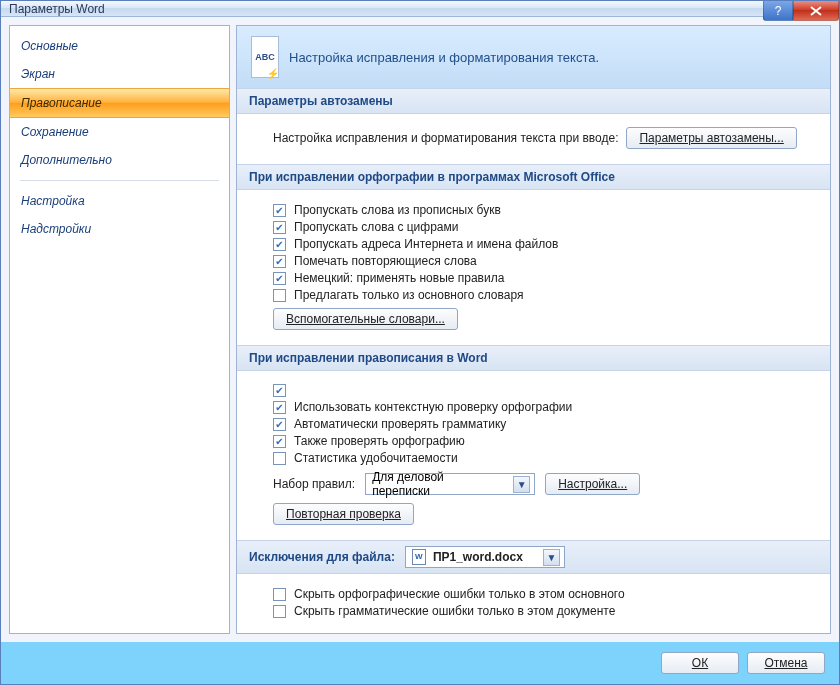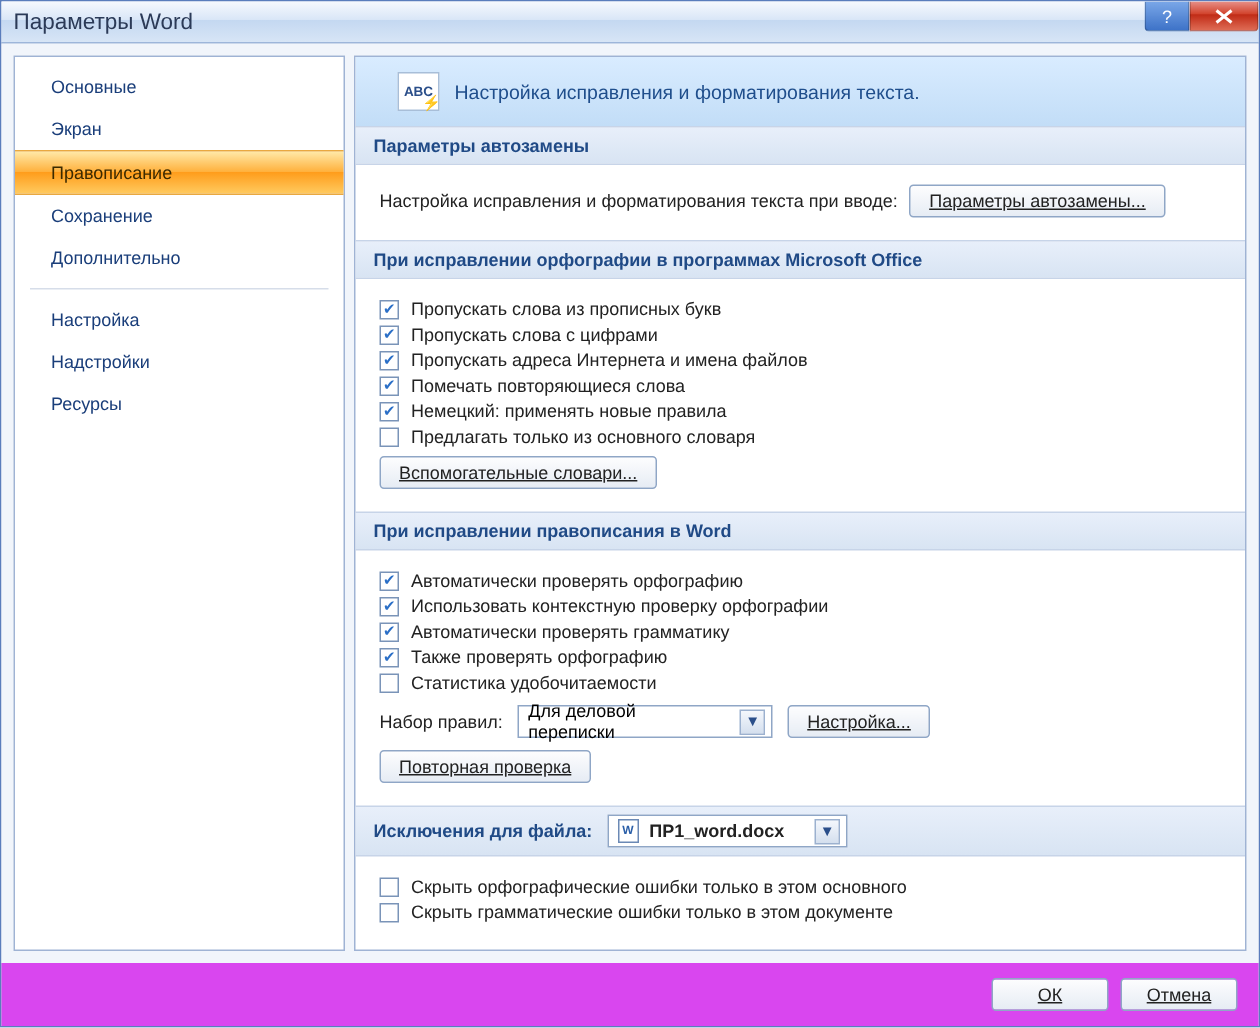--- a/index.html
+++ b/index.html
@@ -24,21 +24,21 @@
   height: 28px;
   background: linear-gradient(#f6f9fe, #d9e6f7 45%, #c4d8f1 46%, #d7e5f6);
   border-bottom: 1px solid #9db6da;
   display: flex;
   align-items: center;
   padding: 0 0 0 8px;
   position: relative;
 }
 .title-text {
   color: #2b3a57;
-  font-size: 15px;
+  font-size: 12px;
 }
 .title-buttons {
   position: absolute;
   right: 0;
   top: 0;
   display: flex;
   gap: 0;
 }
 .tbtn {
   width: 30px;
@@ -67,23 +67,24 @@
   gap: 6px;
   background: #f1f5fb;
 }
 .sidebar {
   width: 221px;
   background: #fff;
   border: 1px solid #9fb3d4;
   padding: 6px 0;
 }
 .side-item {
-  padding: 7px 24px;
+  padding: 7px 11px;
   color: #1a3e7a;
   cursor: pointer;
+  font-style: italic;
 }
 .side-item.selected {
   background: linear-gradient(#ffe9a8, #ffb13d 48%, #ff9c1a 49%, #ffca5f);
   color: #3b2a00;
   border-top: 1px solid #e9a840;
   border-bottom: 1px solid #e9a840;
 }
 .side-sep {
   margin: 6px 10px;
   border: none;
@@ -101,52 +102,52 @@
   background: linear-gradient(#d9ecff, #c2ddf7);
   padding: 10px 14px;
   display: flex;
   align-items: center;
   gap: 10px;
   color: #1f4e8c;
   font-size: 13px;
 }
 .abc-icon {
   width: 28px;
-  height: 26px;
+  height: 42px;
   background: #fff;
   border: 1px solid #a8bed8;
   display: flex;
   flex-direction: column;
   align-items: center;
   justify-content: center;
   font-size: 9px;
   font-weight: bold;
   color: #2b4f8a;
   position: relative;
-  margin-left: 14px;
 }
 .abc-icon::after {
   content: "⚡";
   position: absolute;
   bottom: -2px;
   right: -2px;
   font-size: 10px;
   color: #f7a300;
 }
 .group-header {
   background: linear-gradient(#e8effa, #d8e4f3);
   padding: 5px 12px;
   font-weight: bold;
   color: #204a86;
   border-top: 1px solid #c7d4e8;
   border-bottom: 1px solid #c7d4e8;
   font-size: 12px;
 }
 .group-body {
   padding: 10px 14px 12px 16px;
+  margin-left: 20px;
 }
 .row {
   display: flex;
   align-items: center;
   gap: 8px;
   margin: 3px 0;
 }
 .chk {
   width: 13px;
   height: 13px;
@@ -211,21 +212,21 @@
   color: #2b5fa8;
   left: 2px;
   top: 2px;
   font-weight: bold;
 }
 .footer {
   padding: 10px 14px;
   display: flex;
   justify-content: flex-end;
   gap: 8px;
-  background: #d946ef;
+  background: #7dd3fc;
 }
 .footer .btn { min-width: 78px; text-align: center; }
 </style>
 </head>
 <body>
 
 <div class="window">
   <div class="titlebar">
     <span class="title-text">Параметры Word</span>
     <div class="title-buttons">
@@ -241,21 +242,20 @@
   <div class="content">
     <div class="sidebar">
       <div class="side-item">Основные</div>
       <div class="side-item">Экран</div>
       <div class="side-item selected">Правописание</div>
       <div class="side-item">Сохранение</div>
       <div class="side-item">Дополнительно</div>
       <hr class="side-sep">
       <div class="side-item">Настройка</div>
       <div class="side-item">Надстройки</div>
-      <div class="side-item">Ресурсы</div>
     </div>
 
     <div class="main">
       <div class="banner">
         <div class="abc-icon">ABC</div>
         <span>Настройка исправления и форматирования текста.</span>
       </div>
 
       <div class="group-header">Параметры автозамены</div>
       <div class="group-body">
@@ -293,21 +293,20 @@
           </div>
         <div class="row" style="margin-top:6px">
             <button class="btn">Вспомогательные словари...</button>
           </div>
       </div>
 
       <div class="group-header">При исправлении правописания в Word</div>
       <div class="group-body">
         <div class="row">
             <span class="chk checked"></span>
-            <span class="label">Автоматически проверять орфографию</span>
           </div>
         <div class="row">
             <span class="chk checked"></span>
             <span class="label">Использовать контекстную проверку орфографии</span>
           </div>
         <div class="row">
             <span class="chk checked"></span>
             <span class="label">Автоматически проверять грамматику</span>
           </div>
         <div class="row">

